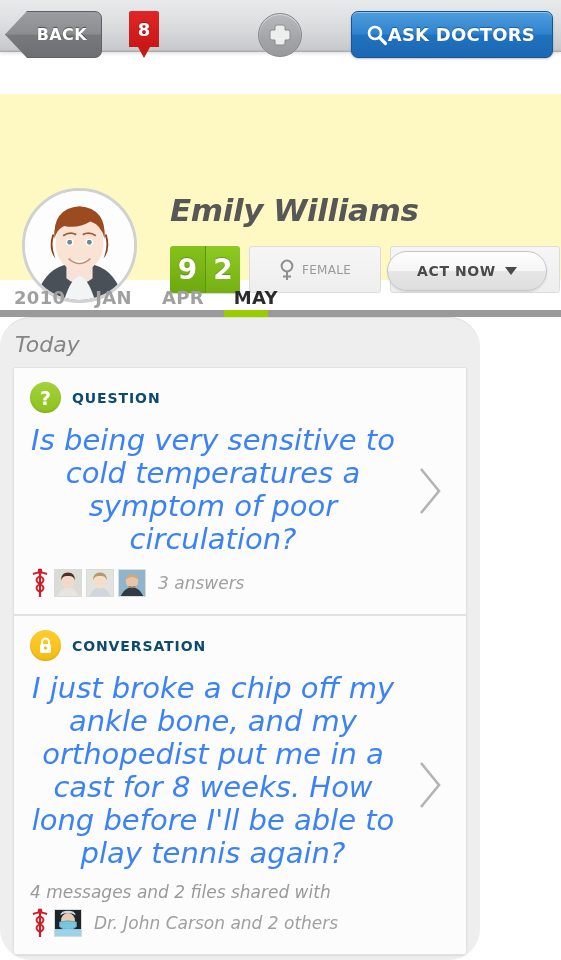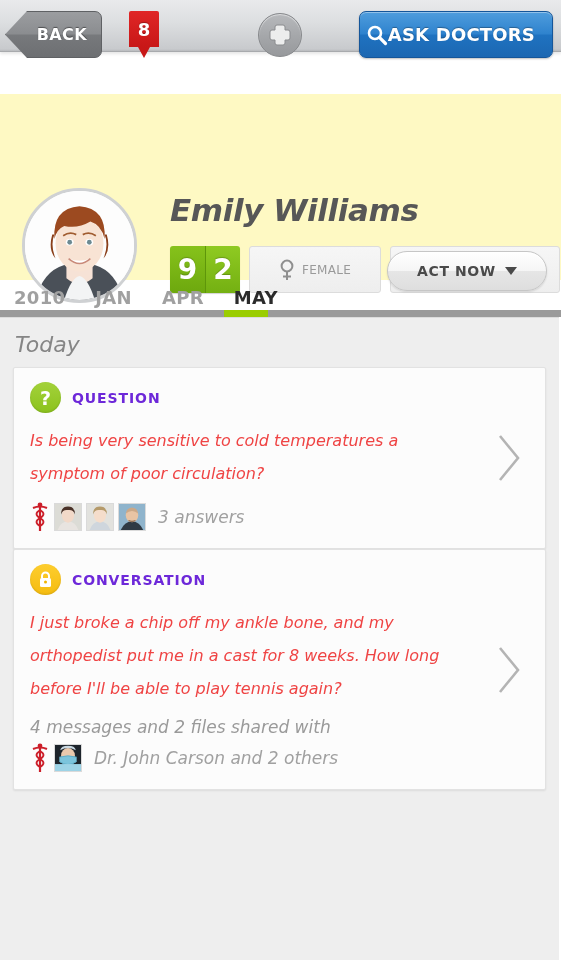--- a/index.html
+++ b/index.html
@@ -106,21 +106,21 @@
     align-items: center;
     justify-content: center;
   }
 
   
   .ask-btn {
     position: absolute;
     right: 8px;
     top: 11px;
     height: 47px;
-    padding: 0 17px 0 6px;
+    padding: 0 17px 0 14px;
     background: linear-gradient(to bottom, #4f9ddd 0%, #2f83ce 48%, #1f72c0 52%, #1c67b2 100%);
     border: 1px solid #15569a;
     border-radius: 7px;
     box-shadow: inset 0 1px 0 rgba(255,255,255,0.38), 0 1px 2px rgba(0,0,0,0.25);
     display: flex;
     align-items: center;
     cursor: pointer;
   }
   .ask-label {
     color: #ffffff;
@@ -296,26 +296,27 @@
     width: 44px;
     height: 7px;
     background: #9acd00;
   }
 
   
   .feed {
     position: absolute;
     left: 0;
     top: 317px;
-    width: 559px;
+    width: 480px;
     height: 643px;
     background: #eeeeee;
     border-top: 1px solid #dcdcdc;
     overflow: hidden;
     padding: 0 13px;
+    border-radius: 31px;
   }
 
   .day {
     font-family: "DejaVu Sans", sans-serif;
     font-style: italic;
     font-size: 22px;
     color: #858585;
     padding: 14px 2px 10px 2px;
   }
 
@@ -344,33 +345,34 @@
     justify-content: center;
     color: #ffffff;
     font-size: 19px;
     font-weight: bold;
     box-shadow: inset 0 -1px 2px rgba(0,0,0,0.12);
   }
   .cat-q { background: linear-gradient(to bottom, #a3d23a 0%, #8cc21e 100%); }
   .cat-c { background: linear-gradient(to bottom, #fdcd2e 0%, #f5bc10 100%); }
   .cat-label {
     font-size: 14px;
-    color: #6d28d9;
+    color: #0c4a6e;
     font-weight: bold;
     letter-spacing: 0.9px;
   }
 
   .card-body {
     font-family: "DejaVu Sans", sans-serif;
     font-style: italic;
-    font-size: 16px;
+    font-size: 29px;
     line-height: 33px;
-    color: #ef4444;
+    color: #3b82f6;
     padding-right: 54px;
     margin-bottom: 12px;
+    text-align: center;
   }
 
   .card-foot {
     display: flex;
     align-items: center;
     gap: 4px;
   }
   .foot-note {
     font-family: "DejaVu Sans", sans-serif;
     font-style: italic;

